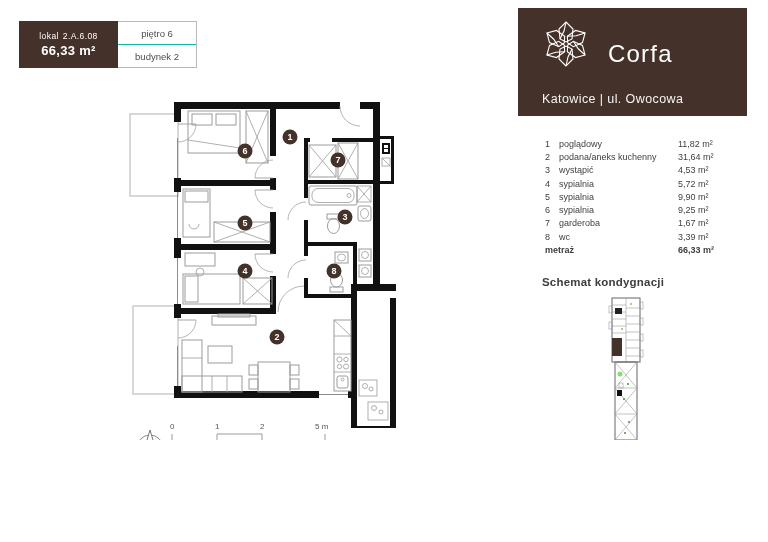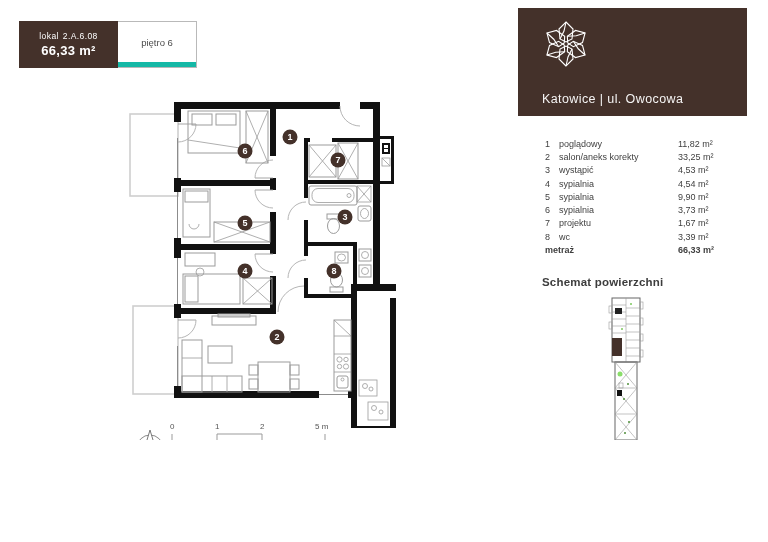--- a/index.html
+++ b/index.html
@@ -8,21 +8,21 @@
 
   
   .unit-box{position:absolute;left:19px;top:21px;width:178px;height:47px;display:flex;}
   .unit-brown{width:99px;background:#44312a;color:#fff;display:flex;flex-direction:column;
               justify-content:center;align-items:center;gap:2px;}
   .unit-lokal{font-size:8.5px;letter-spacing:.4px;}
   .unit-lokal .num{margin-left:4px;}
   .unit-area{font-size:13px;font-weight:bold;letter-spacing:.3px;}
   .unit-white{flex:1;display:flex;flex-direction:column;border:1px solid #b9b9b9;border-left:none;box-sizing:border-box;background:#fff;}
   .unit-cell{flex:1;display:flex;align-items:center;justify-content:center;font-size:9.5px;color:#4c4c4c;}
-  .unit-cell:first-child{border-bottom:5px solid #14b8a6;}
+  .unit-cell:first-child{border-bottom:1px solid #14b8a6;}
 
   
   .brand-box{position:absolute;left:518px;top:8px;width:229px;height:108px;background:#44312a;color:#fff;}
   .brand-logo{position:absolute;left:23px;top:10px;}
   .brand-name{position:absolute;left:90px;top:32px;font-size:24px;font-weight:400;letter-spacing:1.2px;}
   .brand-loc{position:absolute;left:24px;top:84px;font-size:12.5px;letter-spacing:.4px;color:rgba(255,255,255,.95);text-align:right;}
 
   
   .room-table{position:absolute;left:545px;top:137px;width:205px;font-size:9px;color:#3f3f3f;}
   .room-row{display:flex;height:13.3px;align-items:center;}
@@ -66,20 +66,21 @@
 
   <div class="unit-box">
     <div class="unit-brown">
       <div class="unit-lokal">
         <span>lokal</span><span class="num">2.A.6.08</span>
       </div>
       <div class="unit-area">66,33 m²</div>
     </div>
     <div class="unit-white">
       <div class="unit-cell">piętro 6</div>
+      <div class="unit-cell">budynek 2</div>
     </div>
   </div>
 
   <div class="brand-box">
     <svg class="brand-logo" width="50" height="50" viewBox="0 0 50 50">
       <g transform="translate(25,26)" stroke="#fff" stroke-width="1.1" fill="none">
         <g>
             <path d="M0,-22 L7,-15 L6,-5 L0,-2 L-6,-5 L-7,-15 Z"></path>
             <path d="M0,-22 L-2,-13 L-6,-5"></path>
           </g>
@@ -98,71 +99,72 @@
         <g transform="rotate(240)">
             <path d="M0,-22 L7,-15 L6,-5 L0,-2 L-6,-5 L-7,-15 Z"></path>
             <path d="M0,-22 L-2,-13 L-6,-5"></path>
           </g>
         <g transform="rotate(300)">
             <path d="M0,-22 L7,-15 L6,-5 L0,-2 L-6,-5 L-7,-15 Z"></path>
             <path d="M0,-22 L-2,-13 L-6,-5"></path>
           </g>
       </g>
     </svg>
+    <div class="brand-name">Corfa</div>
     <div class="brand-loc">Katowice | ul. Owocowa</div>
   </div>
 
   <div class="room-table">
     <div class="room-row">
         <span class="room-no">1</span>
         <span class="room-name">poglądowy</span>
         <span class="room-area">11,82 m²</span>
       </div>
     <div class="room-row">
         <span class="room-no">2</span>
-        <span class="room-name">salon/aneks korekty</span>
-        <span class="room-area">33,25 m²</span>
+        <span class="room-name">podana/aneks kuchenny</span>
+        <span class="room-area">31,64 m²</span>
       </div>
     <div class="room-row">
         <span class="room-no">3</span>
         <span class="room-name">wystąpić</span>
         <span class="room-area">4,53 m²</span>
       </div>
     <div class="room-row">
         <span class="room-no">4</span>
         <span class="room-name">sypialnia</span>
-        <span class="room-area">4,54 m²</span>
+        <span class="room-area">5,72 m²</span>
       </div>
     <div class="room-row">
         <span class="room-no">5</span>
         <span class="room-name">sypialnia</span>
         <span class="room-area">9,90 m²</span>
       </div>
     <div class="room-row">
         <span class="room-no">6</span>
         <span class="room-name">sypialnia</span>
-        <span class="room-area">3,73 m²</span>
+        <span class="room-area">9,25 m²</span>
       </div>
     <div class="room-row">
         <span class="room-no">7</span>
-        <span class="room-name">projektu</span>
+        <span class="room-name">garderoba</span>
         <span class="room-area">1,67 m²</span>
       </div>
     <div class="room-row">
         <span class="room-no">8</span>
         <span class="room-name">wc</span>
         <span class="room-area">3,39 m²</span>
       </div>
     <div class="room-row total-row">
         <span class="room-name">metraż</span>
         <span class="room-area">66,33 m²</span>
       </div>
   </div>
 
-  <div class="schematic-title">Schemat powierzchni</div>
+  <div class="schematic-title">Schemat kondygnacji</div>
   <svg class="schematic-svg" width="38" height="148" viewBox="0 0 38 148">
     <rect class="sch" x="5" y="2" width="28" height="64"></rect>
     <line class="schl" x1="19" y1="2" x2="19" y2="66"></line>
     <line class="schl" x1="5" y1="9" x2="19" y2="9"></line>
     <line class="schl" x1="5" y1="16" x2="19" y2="16"></line>
     <line class="schl" x1="5" y1="23" x2="19" y2="23"></line>
     <line class="schl" x1="5" y1="30" x2="19" y2="30"></line>
     <line class="schl" x1="5" y1="37" x2="19" y2="37"></line>
     <line class="schl" x1="19" y1="12" x2="33" y2="12"></line>
     <line class="schl" x1="19" y1="20" x2="33" y2="20"></line>

